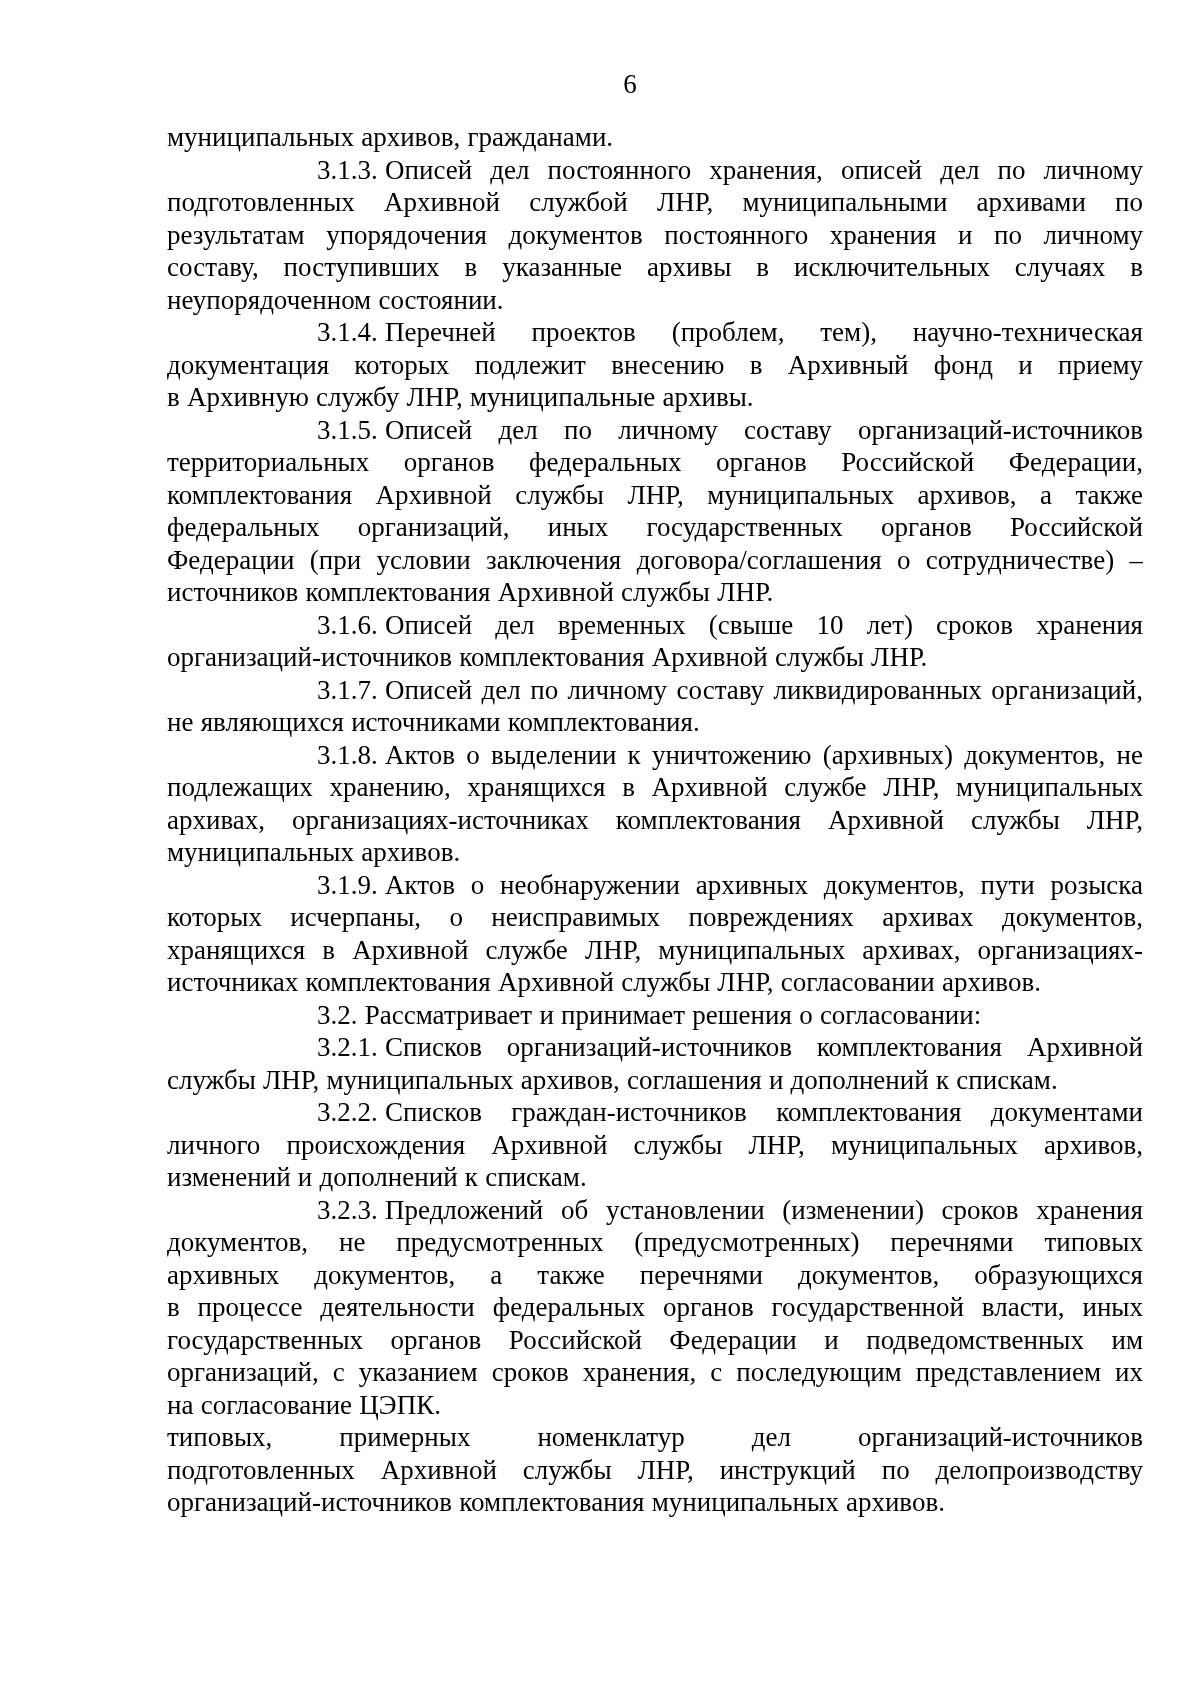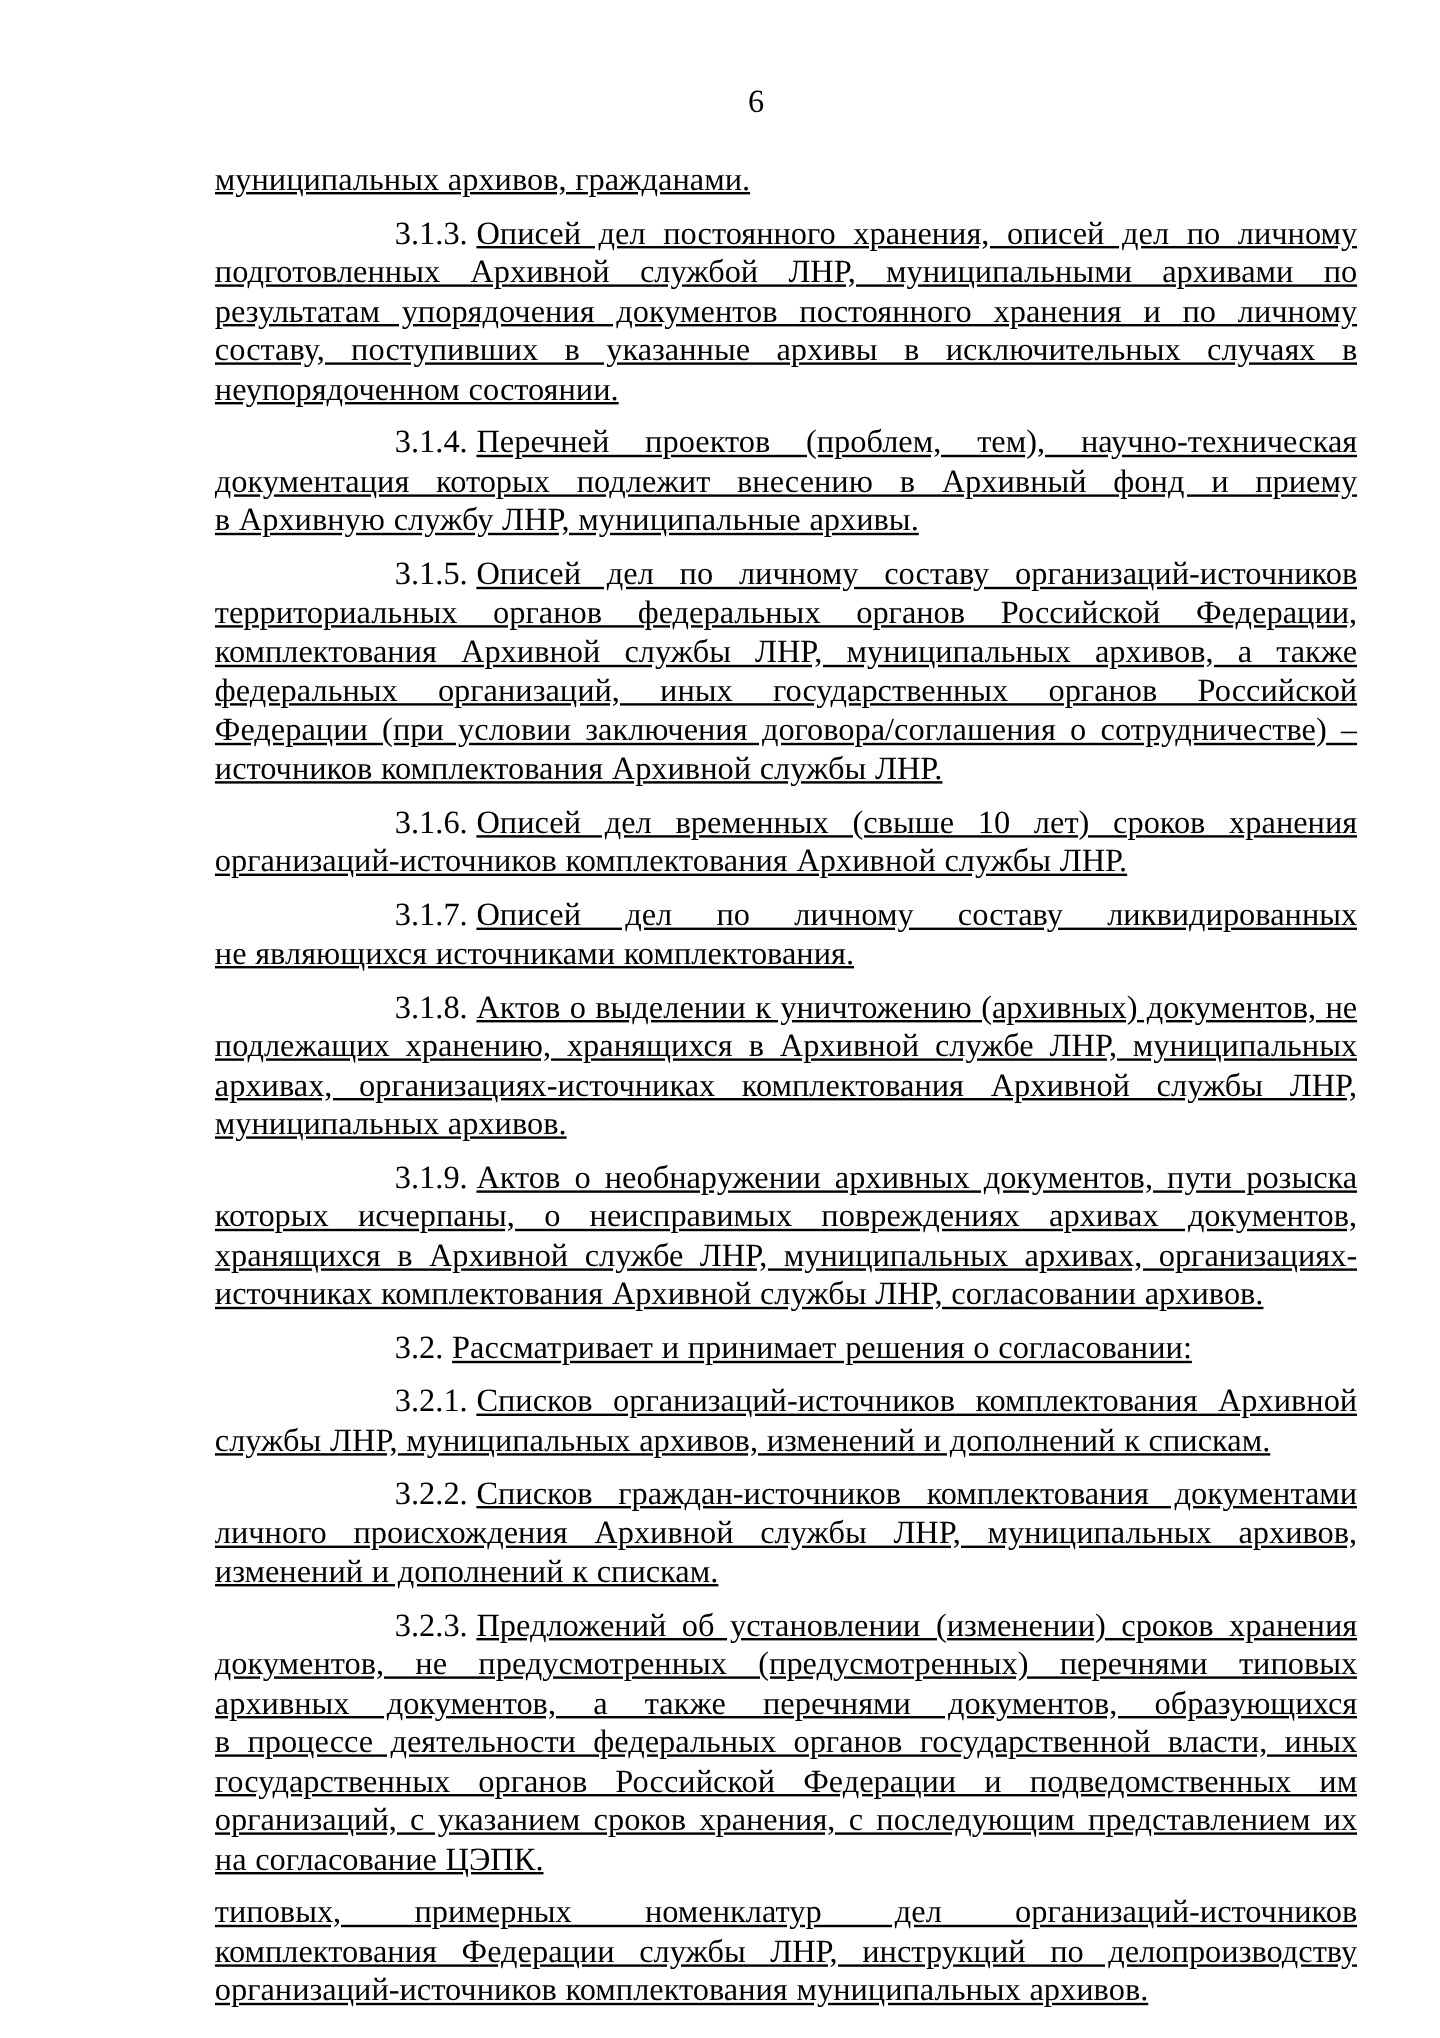--- a/index.html
+++ b/index.html
@@ -26,23 +26,22 @@
     font-size: 27px;
     line-height: 32px;
   }
   .doc-body {
     position: absolute;
     left: 167px;
     top: 121px;
     width: 976px;
   }
   .para {
-    margin: 12px;
+    margin: 0;
     padding: 0;
-    text-decoration: underline;
   }
   .line {
     font-size: 27px;
     line-height: 32.5px;
     height: 32.5px;
     overflow: hidden;
     text-align: left;
     word-spacing: 0.5px;
   }
   .line.just {
@@ -104,35 +103,35 @@
         <div class="line just indent"><span class="num">3.1.9.&nbsp;</span>Актов о необнаружении архивных документов, пути розыска</div>
         <div class="line just">которых исчерпаны, о неисправимых повреждениях архивах документов,</div>
         <div class="line just">хранящихся в Архивной службе ЛНР, муниципальных архивах, организациях-</div>
         <div class="line">источниках комплектования Архивной службы ЛНР, согласовании архивов.</div>
       </div>
       <div class="para">
         <div class="line indent"><span class="num">3.2.&nbsp;</span>Рассматривает и принимает решения о согласовании:</div>
       </div>
       <div class="para">
         <div class="line just indent"><span class="num">3.2.1.&nbsp;</span>Списков организаций-источников комплектования Архивной</div>
-        <div class="line">службы ЛНР, муниципальных архивов, изменений и дополнений к спискам.</div>
+        <div class="line">службы ЛНР, муниципальных архивов, соглашения и дополнений к спискам.</div>
       </div>
       <div class="para">
         <div class="line just indent"><span class="num">3.2.2.&nbsp;</span>Списков граждан-источников комплектования документами</div>
         <div class="line just">личного происхождения Архивной службы ЛНР, муниципальных архивов,</div>
         <div class="line">изменений и дополнений к спискам.</div>
       </div>
       <div class="para">
         <div class="line just indent"><span class="num">3.2.3.&nbsp;</span>Предложений об установлении (изменении) сроков хранения</div>
         <div class="line just">документов, не предусмотренных (предусмотренных) перечнями типовых</div>
         <div class="line just">архивных документов, а также перечнями документов, образующихся</div>
         <div class="line just">в процессе деятельности федеральных органов государственной власти, иных</div>
         <div class="line just">государственных органов Российской Федерации и подведомственных им</div>
         <div class="line just">организаций, с указанием сроков хранения, с последующим представлением их</div>
         <div class="line">на согласование ЦЭПК.</div>
       </div>
       <div class="para">
         <div class="line just">типовых, примерных номенклатур дел организаций-источников</div>
-        <div class="line just">комплектования Федерации службы ЛНР, инструкций по делопроизводству</div>
+        <div class="line just">подготовленных Архивной службы ЛНР, инструкций по делопроизводству</div>
         <div class="line">организаций-источников комплектования муниципальных архивов.</div>
       </div>
     </div>
 </div>
 
 </body></html>

